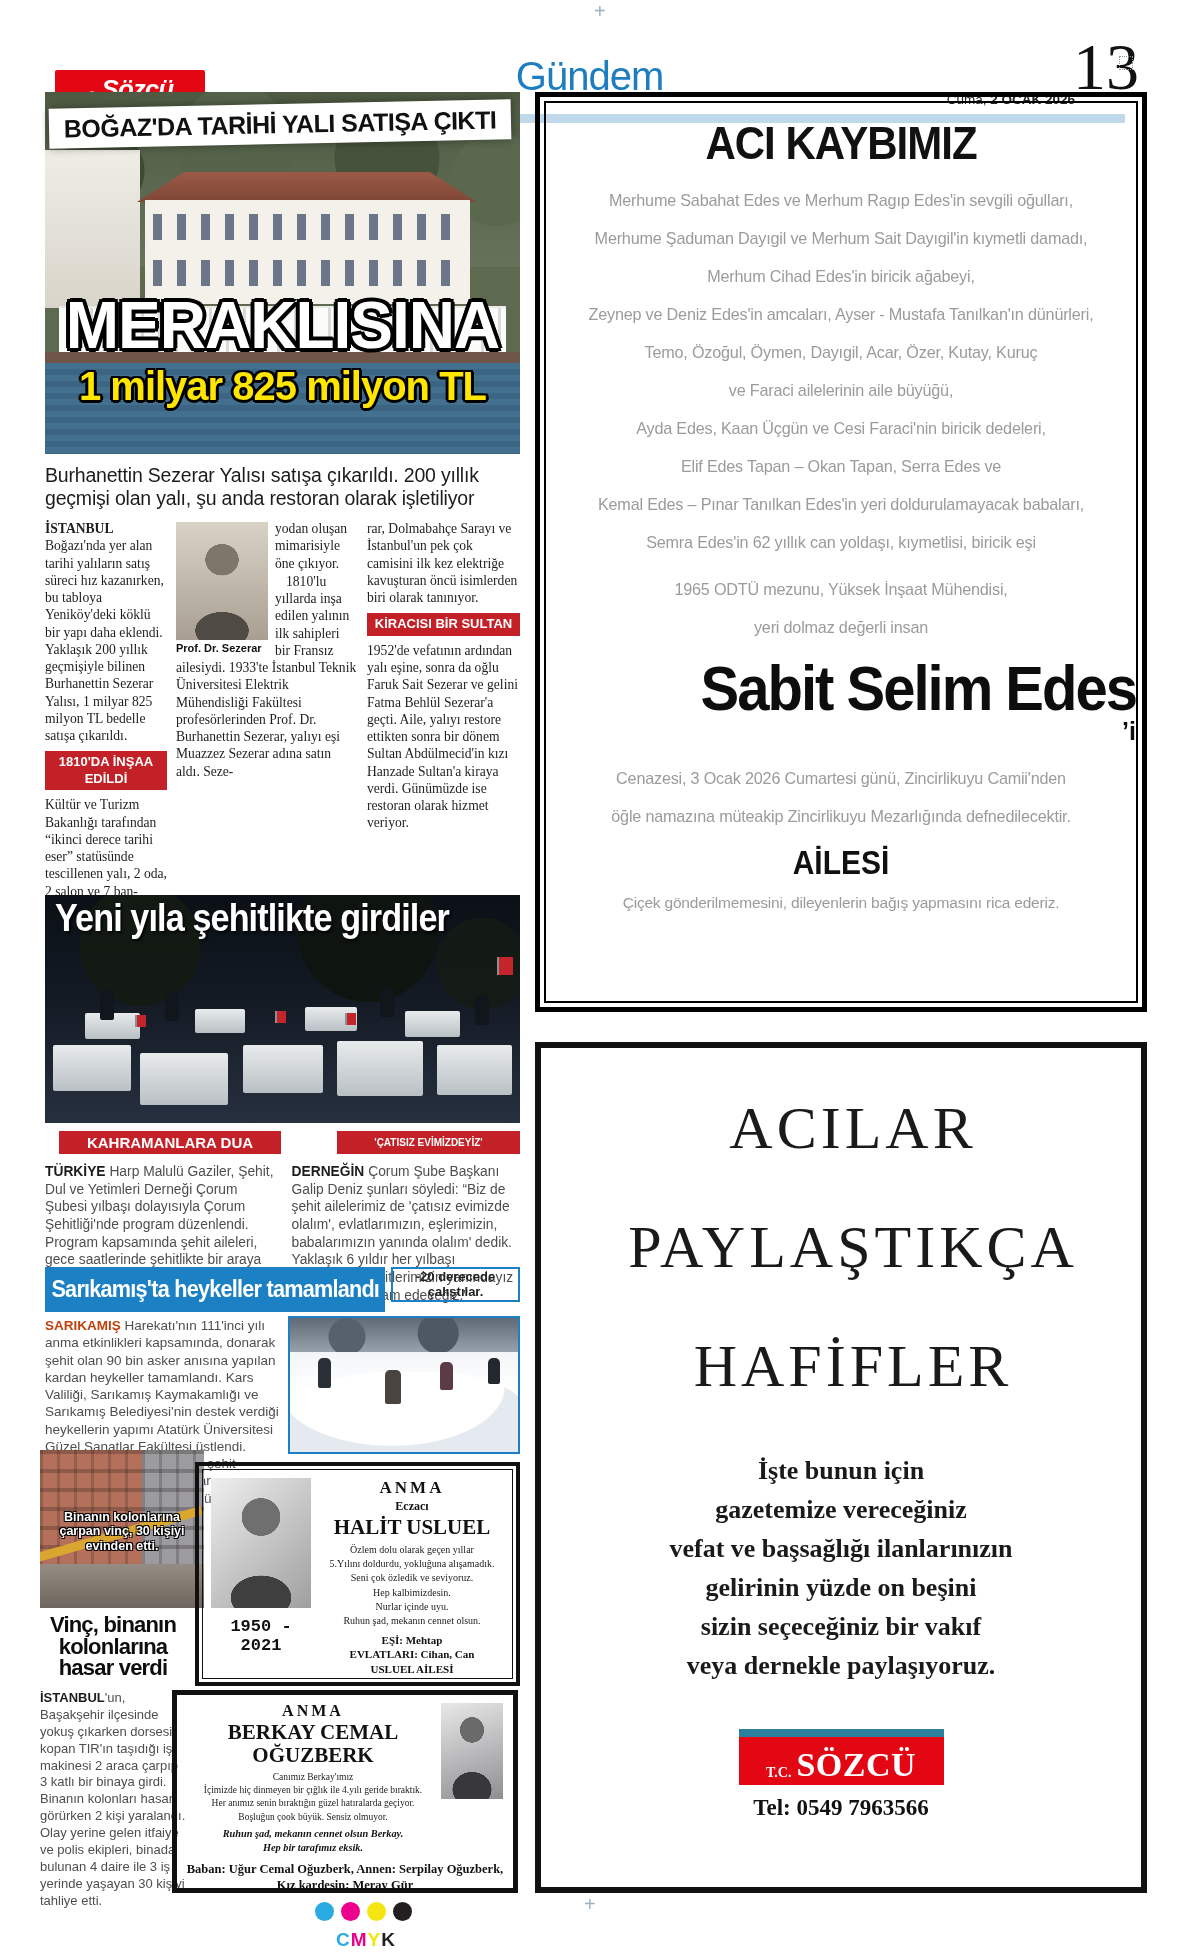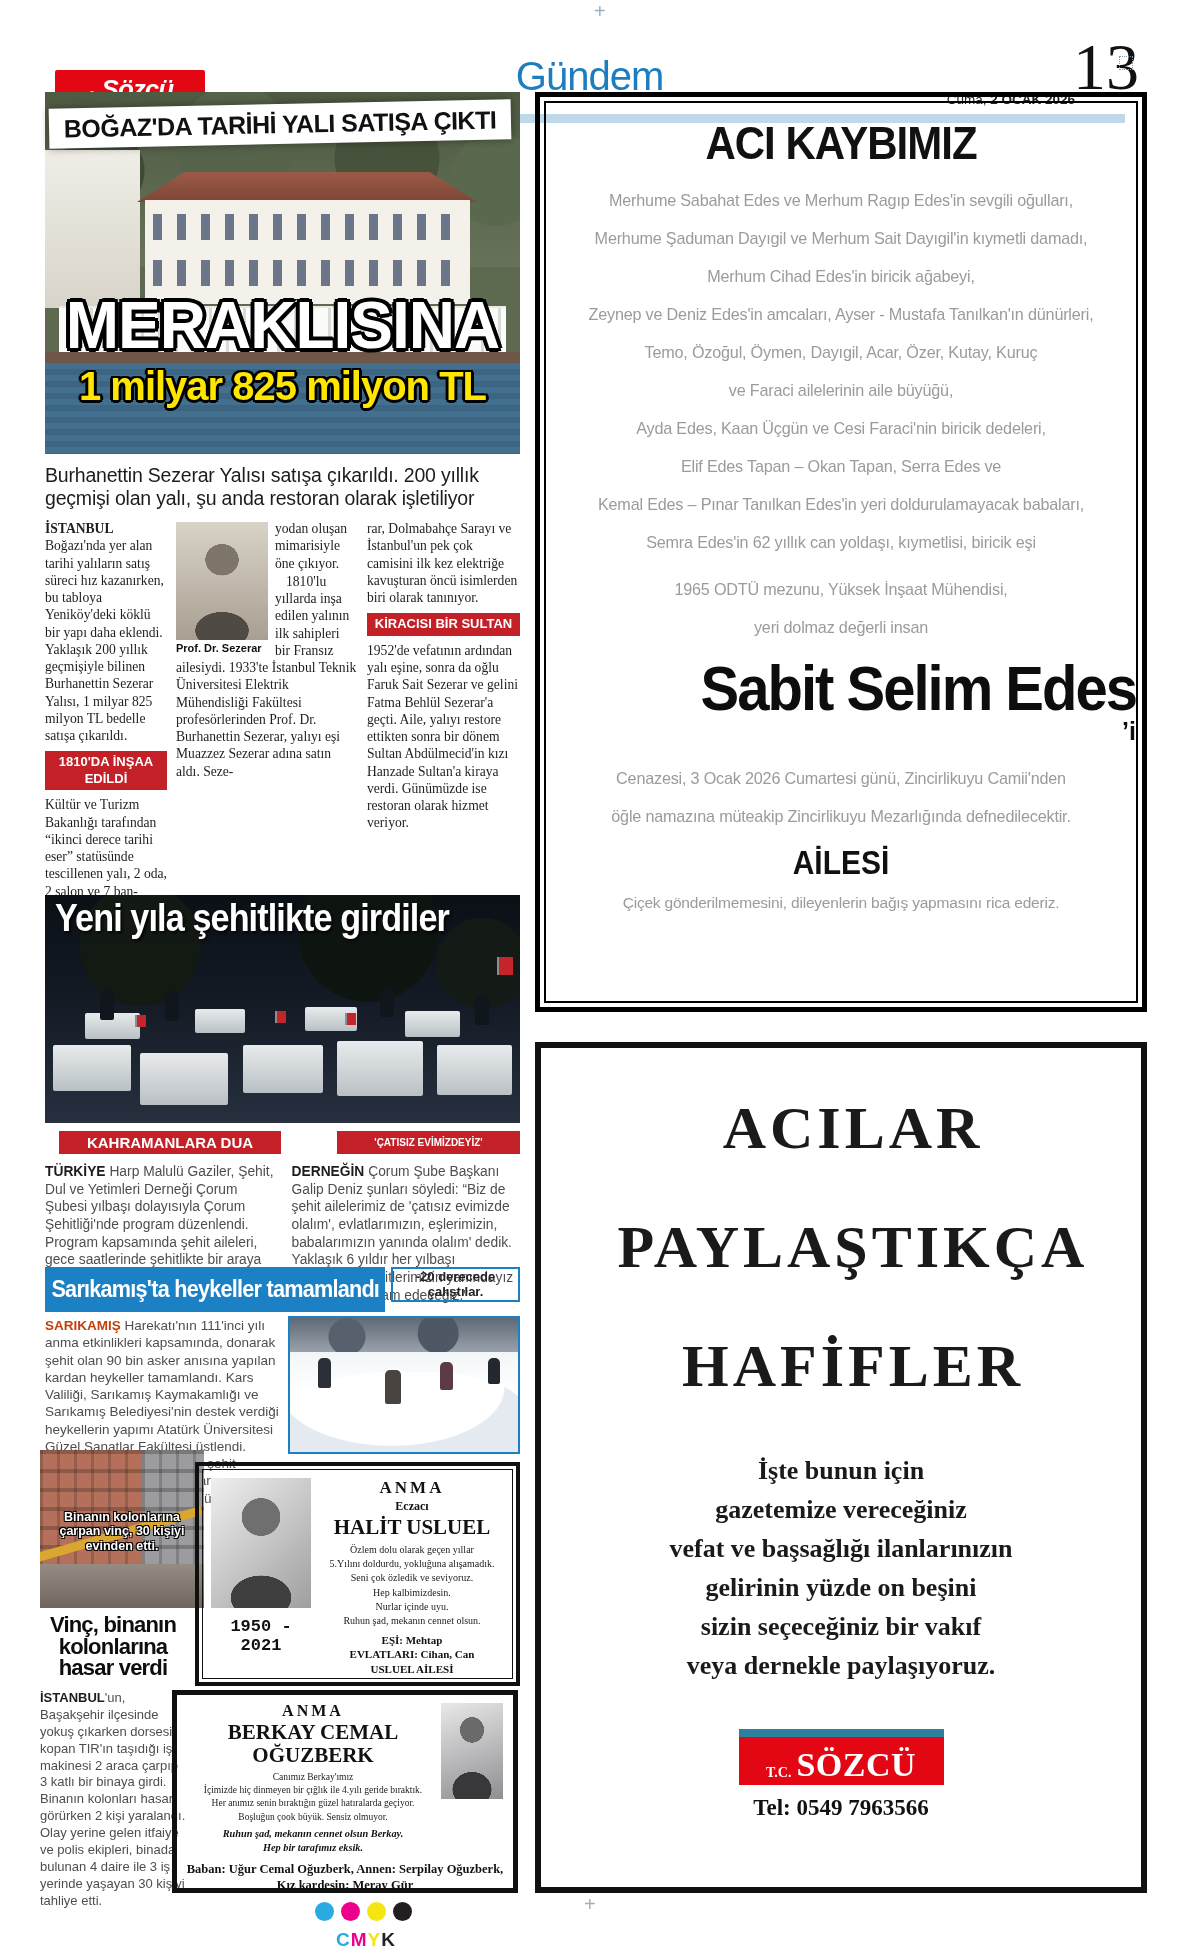--- a/index.html
+++ b/index.html
@@ -136,21 +136,21 @@
   .aci-line.gap{margin-top:28px;}
   #aci-nameline{margin-top:22px;display:flex;justify-content:center;align-items:flex-end;flex-direction:column;}
   #aci-name{font-size:58px;font-weight:700;letter-spacing:-2px;color:#0d0d0d;line-height:1;
      display:inline-block;transform:scaleY(1.08);}
   #aci-sfx{font-size:25px;font-weight:700;margin-bottom:4px;color:#0d0d0d;}
   #aci-family{margin-top:20px;font-size:30px;font-weight:700;display:inline-block;
      transform:scaleY(1.1);display:block;}
   
   #acilar{left:535px;top:1042px;width:612px;height:851px;border:6px solid #111;
      box-sizing:border-box;text-align:center;font-family:"Liberation Serif",serif;overflow:hidden;}
-  .acl-title{font-size:60px;font-weight:700;letter-spacing:4px;margin-top:46px;color:#1a1a1a;padding-left:24px;}
+  .acl-title{font-size:60px;font-weight:400;letter-spacing:4px;margin-top:46px;color:#1a1a1a;padding-left:24px;}
   .acl-title.t2{margin-top:50px;}
   #acl-body{margin-top:50px;font-size:26px;font-weight:700;line-height:1.5;color:#1a1a1a;}
   #acl-logo{margin:44px auto 0;width:205px;height:56px;position:relative;}
   .logo-bar{position:absolute;left:0;right:0;top:0;height:8px;background:#2d7f9e;}
   .logo-red{position:absolute;left:0;right:0;top:8px;bottom:0;background:#e30613;
      display:flex;align-items:flex-end;justify-content:center;gap:5px;padding-bottom:4px;}
   .logo-tc{color:#fff;font-weight:700;font-size:14px;font-family:"Liberation Serif",serif;}
   .logo-main{color:#fff;font-weight:700;font-size:34px;line-height:0.95;
      font-family:"Liberation Serif",serif;letter-spacing:0.5px;}
   #acl-phone{margin-top:10px;font-size:23px;font-weight:700;}

